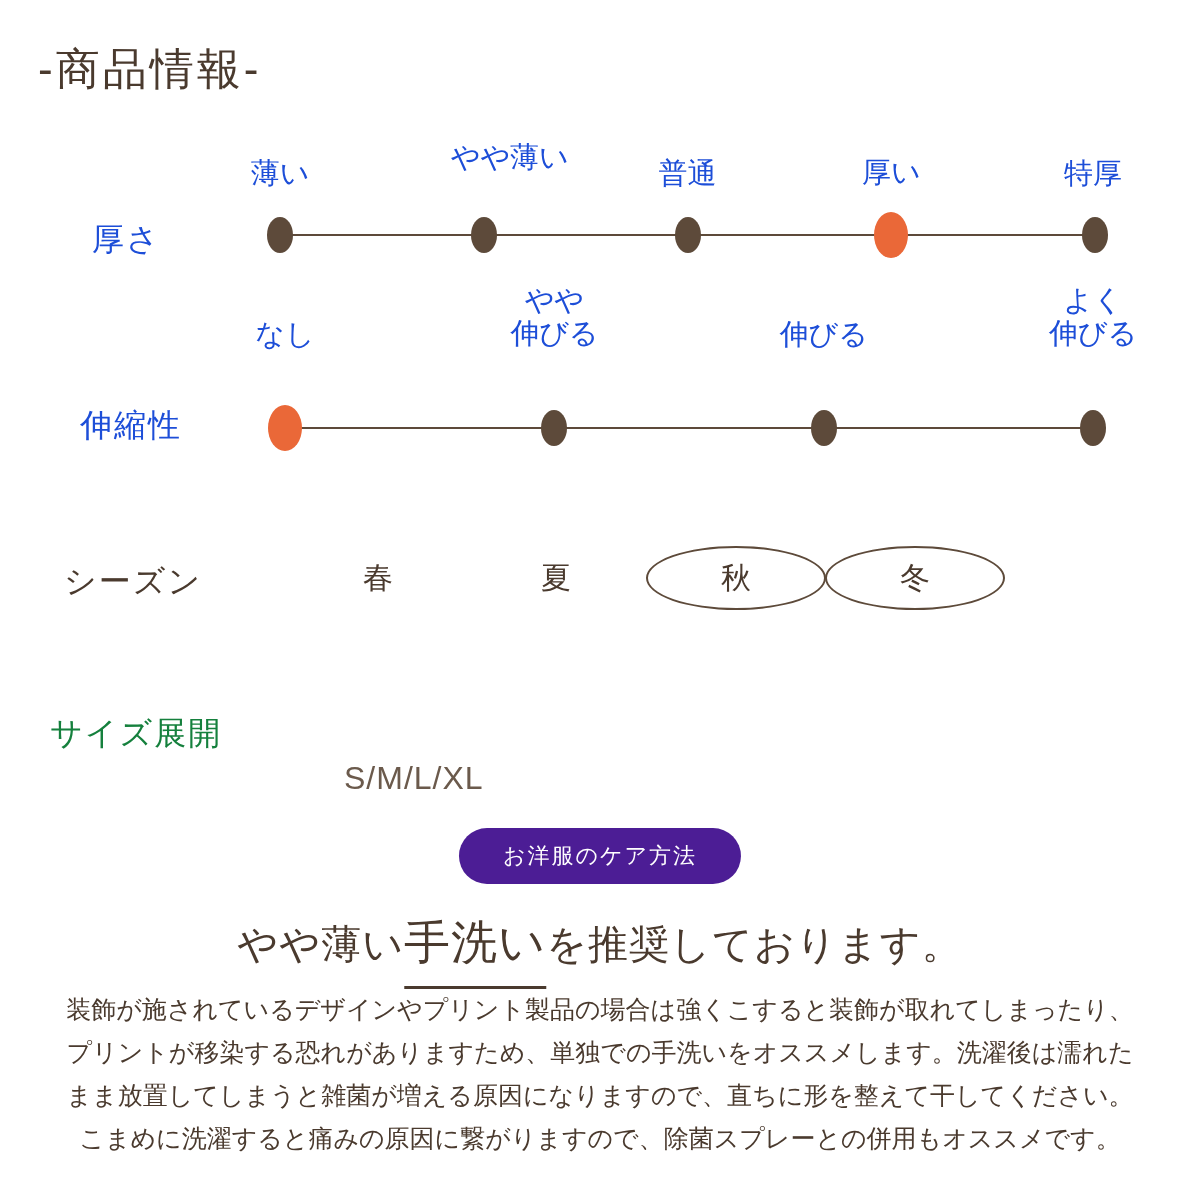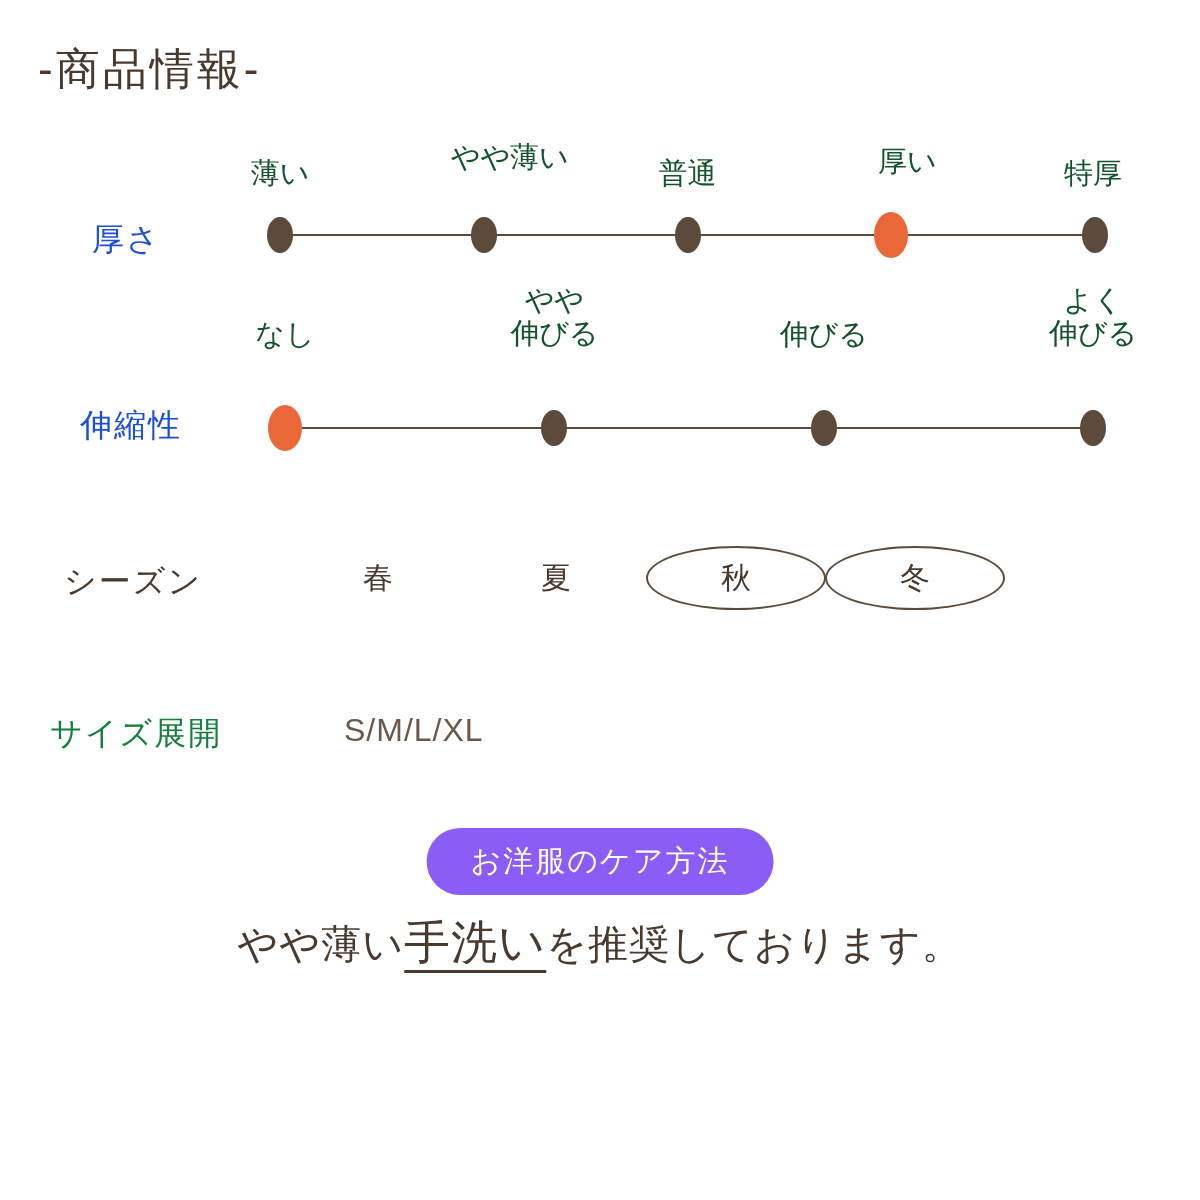--- a/index.html
+++ b/index.html
@@ -62,21 +62,21 @@
   }
   .node.active {
     background: #ea6838;
     width: 34px;
     height: 46px;
   }
   .node-label {
     position: absolute;
     transform: translateX(-50%);
     font-size: 29px;
-    color: #14532d;
+    color: #1d4ed8;
     text-align: center;
     line-height: 1.15;
     white-space: nowrap;
   }
 
   
   .season-label {
     position: absolute;
     font-size: 32px;
     letter-spacing: 2px;
@@ -111,50 +111,51 @@
     letter-spacing: 2px;
     color: #15803d;
     white-space: nowrap;
   }
   .size-value {
     position: absolute;
     font-size: 32px;
     color: #6b5a4c;
     letter-spacing: 1px;
     white-space: nowrap;
+    margin-top: 48px;
   }
 
   
   .care-pill {
     position: absolute;
     left: 50%;
     transform: translateX(-50%);
     top: 828px;
-    background: #8b5cf6;
+    background: #4c1d95;
     color: #ffffff;
-    font-size: 30px;
+    font-size: 22px;
     letter-spacing: 2px;
     padding: 13px 44px;
     border-radius: 34px;
     white-space: nowrap;
   }
   .care-headline {
     position: absolute;
     left: 50%;
     transform: translateX(-50%);
     top: 912px;
     font-size: 40px;
     letter-spacing: 1px;
     color: #4a3a2e;
     white-space: nowrap;
   }
   .care-headline .emph {
     font-size: 46px;
     border-bottom: 3px solid #4a3a2e;
-    padding-bottom: 2px;
+    padding-bottom: 18px;
   }
   .care-body {
     position: absolute;
     left: 50%;
     transform: translateX(-50%);
     top: 988px;
     width: 1090px;
     font-size: 25px;
     line-height: 1.72;
     color: #4a3a2e;
@@ -200,31 +201,37 @@
 
   <div class="size-label" style="left:50px; top:712px;">サイズ展開</div>
   <div class="size-value" style="left:344px; top:712px;">S/M/L/XL</div>
 
   <div class="care-pill">お洋服のケア方法</div>
 
   <div class="care-headline">
     <span>やや薄い</span><span class="emph">手洗い</span><span>を推奨しております。</span>
   </div>
 
+  <div class="care-body" id="care-body">
+      <div>装飾が施されているデザインやプリント製品の場合は強くこすると装飾が取れてしまったり、</div>
+      <div>プリントが移染する恐れがありますため、単独での手洗いをオススメします。洗濯後は濡れた</div>
+      <div>まま放置してしまうと雑菌が増える原因になりますので、直ちに形を整えて干してください。</div>
+      <div>こまめに洗濯すると痛みの原因に繋がりますので、除菌スプレーとの併用もオススメです。</div>
+    </div>
 
 <div class="node-label" style="left: 280px; top: 157px;">
       <div>薄い</div>
     </div>
     <div class="node-label" style="left: 483.75px; top: 141px; margin-left: 26px;">
       <div>やや薄い</div>
     </div>
     <div class="node-label" style="left: 687.5px; top: 157px;">
       <div>普通</div>
     </div>
-    <div class="node-label" style="left: 891.25px; top: 145px; margin-left: 16px;">
+    <div class="node-label" style="left: 891.25px; top: 156px;">
       <div>厚い</div>
     </div>
     <div class="node-label" style="left: 1093px; top: 157px;">
       <div>特厚</div>
     </div>
     <div class="node-label" style="left: 285px; top: 318px;">
       <div>なし</div>
     </div>
     <div class="node-label" style="left: 554.333px; top: 284px;">
       <div>やや</div>

